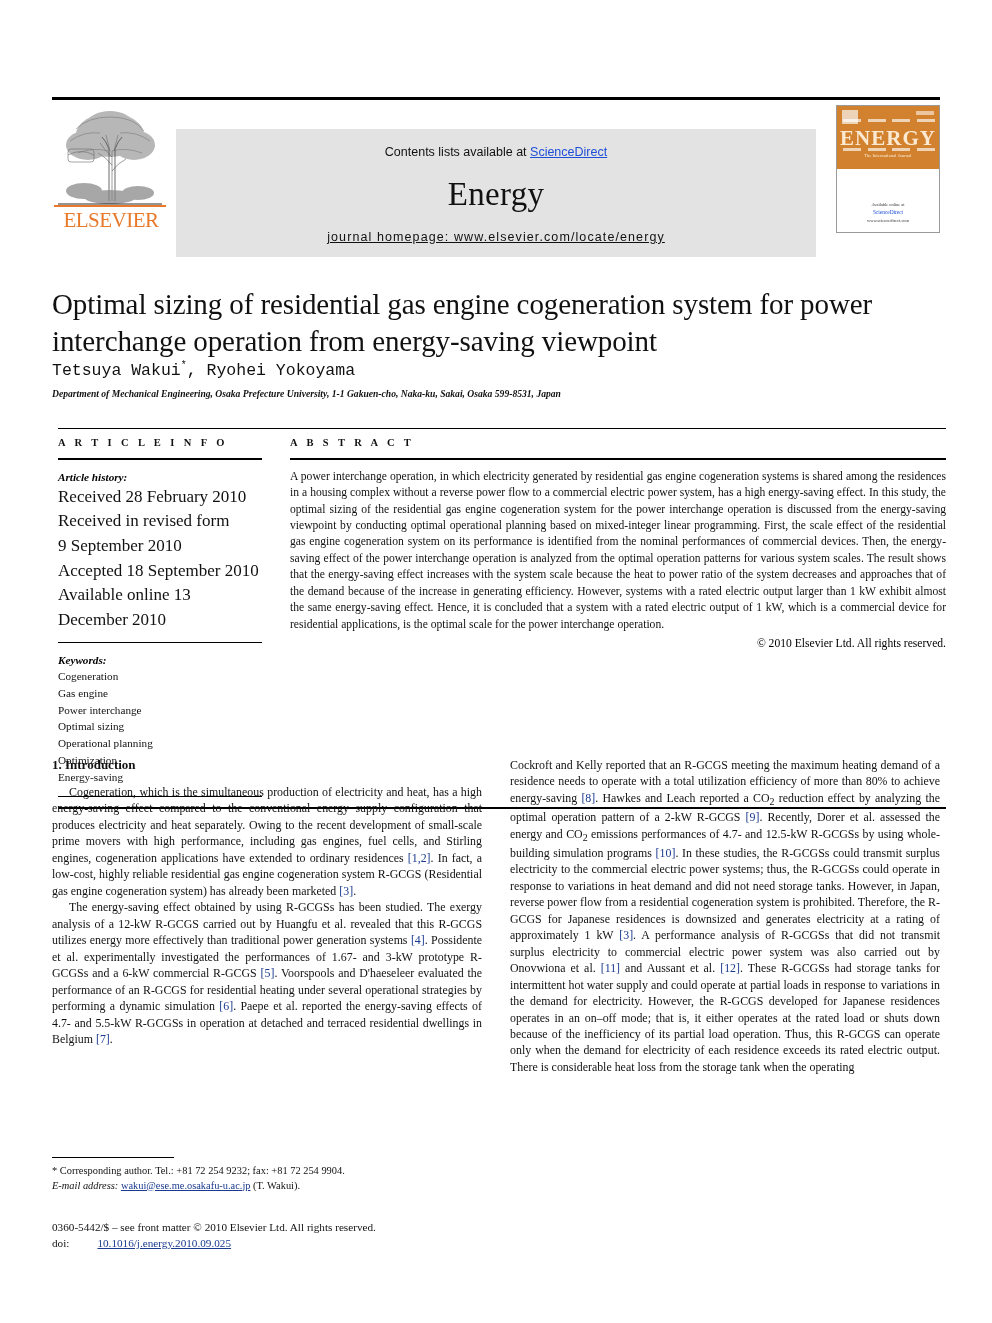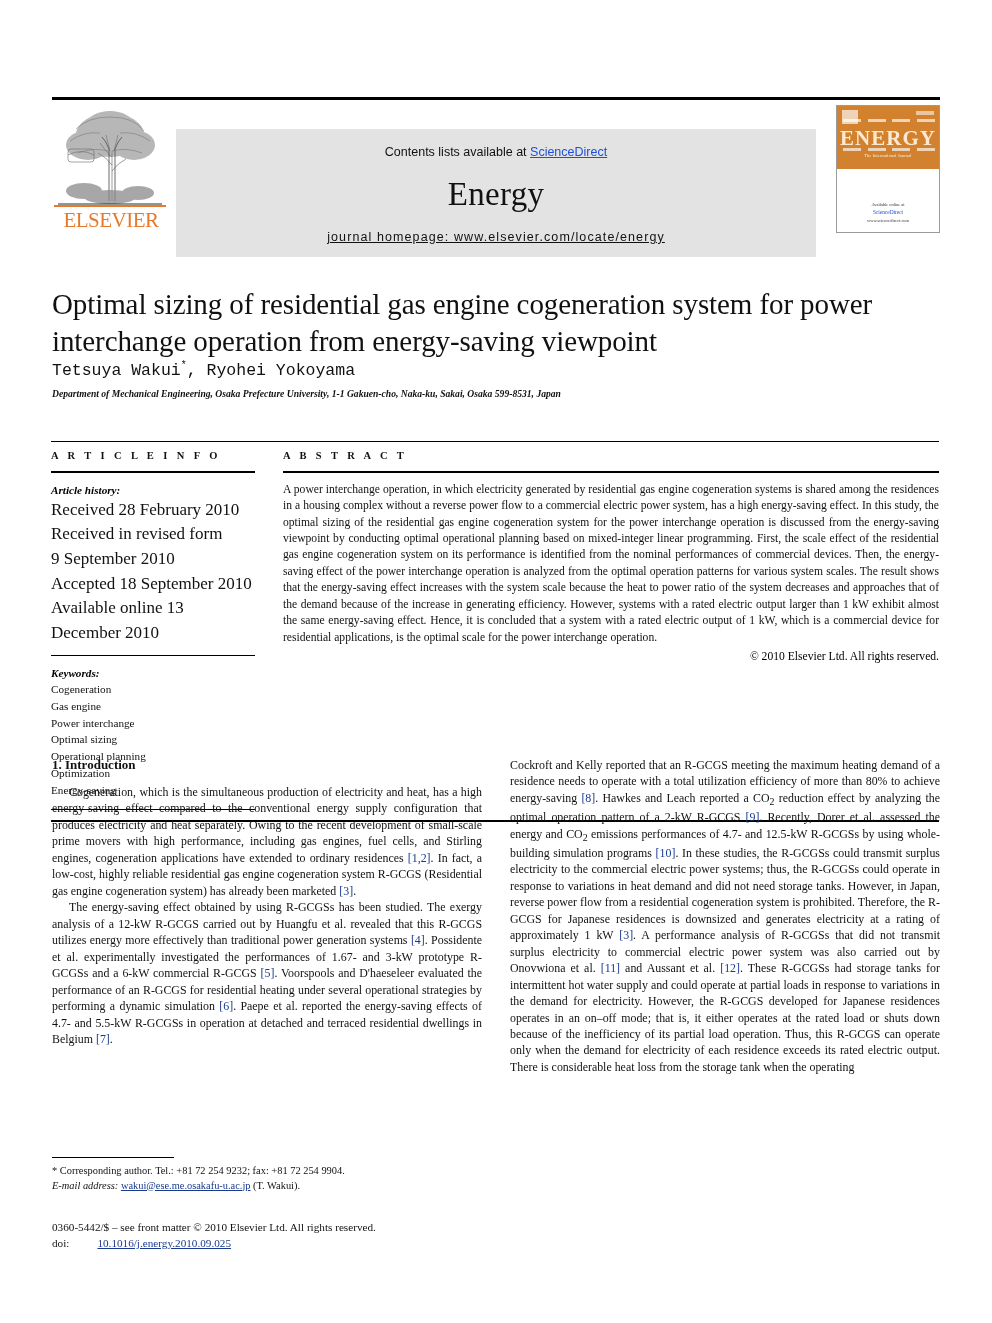--- a/index.html
+++ b/index.html
@@ -232,24 +232,23 @@
     font-family: "Liberation Serif", serif;
     font-style: italic;
     font-weight: bold;
     font-size: 9.6px;
     color: #111;
   }
 
   
   .band {
     position: absolute;
-    left: 51px;
+    left: 58px;
     top: 437px;
     width: 888px;
-    margin-top: 13px;
   }
   .band-top-rule {
     position: absolute;
     left: 0; top: -9px;
     width: 888px; height: 1px;
     background: #000;
   }
   .band-cols {
     display: flex;
     gap: 0;

